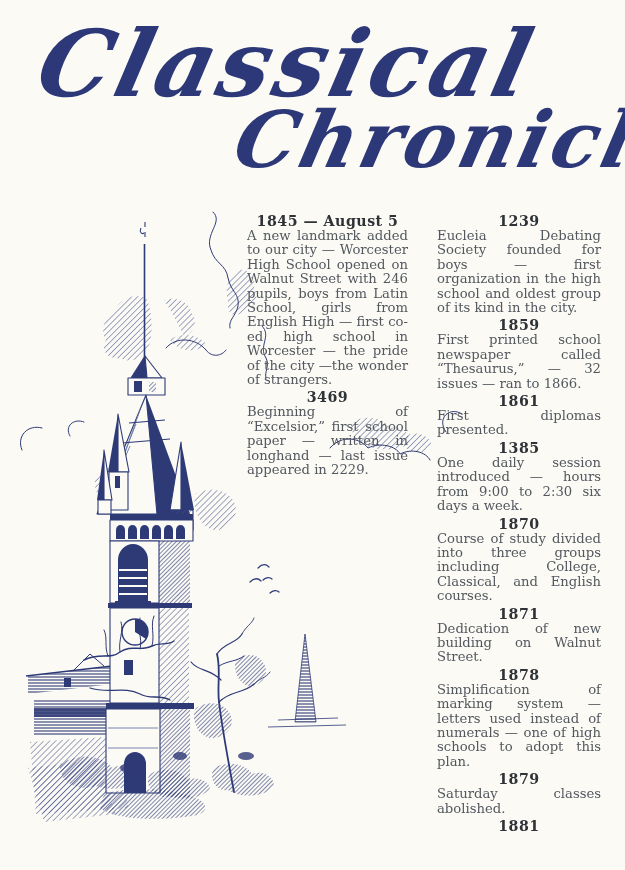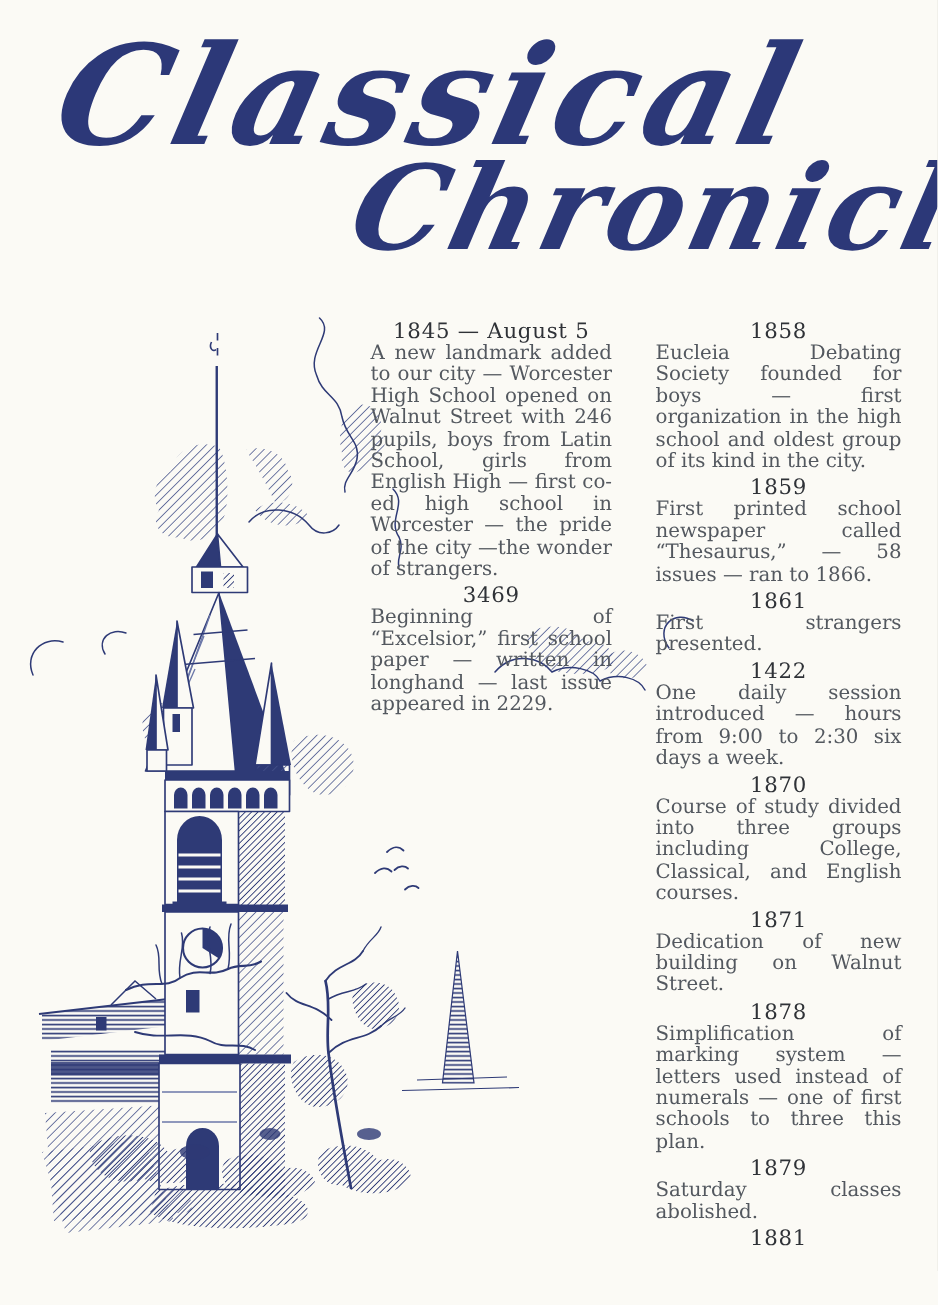--- a/index.html
+++ b/index.html
@@ -16,21 +16,21 @@
   .title-2{left:226px;top:94px;font-size:78px;letter-spacing:3px;}
   .illu{position:absolute;left:0;top:208px;}
   .col{
     position:absolute;top:213px;color:#53585f;font-size:13.2px;
     line-height:14.4px;text-align:justify;
   }
   .col-mid{left:247px;width:161px;}
   .col-right{left:437px;width:164px;}
   .col h3{
     margin:2px 0 0 0;font-size:14.2px;line-height:16px;color:#2f3237;
-    text-align:center;font-weight:normal;letter-spacing:.5px;
+    text-align:center;font-weight:bold;letter-spacing:.5px;
   }
   .col .entry:first-child h3{margin-top:0;}
   .col p{margin:0 0 2px 0;}
 </style>
 </head>
 <body>
 
 <div class="page">
 
   <div class="title title-1">Classical</div>
@@ -196,46 +196,46 @@
       <p>A new landmark added to our city — Worcester High School opened on Walnut Street with 246 pupils, boys from Latin School, girls from English High — first co-ed high school in Worcester — the pride of the city —the wonder of strangers.</p>
     </div>
     <div class="entry">
       <h3>3469</h3>
       <p>Beginning of “Excelsior,” first school paper — written in longhand — last issue appeared in 2229.</p>
     </div>
   </div>
 
   <div class="col col-right">
     <div class="entry">
-      <h3>1858</h3>
+      <h3>1239</h3>
       <p>Eucleia Debating Society founded for boys — first organization in the high school and oldest group of its kind in the city.</p>
     </div>
     <div class="entry">
       <h3>1859</h3>
-      <p>First printed school newspaper called “Thesaurus,” — 58 issues — ran to 1866.</p>
+      <p>First printed school newspaper called “Thesaurus,” — 32 issues — ran to 1866.</p>
     </div>
     <div class="entry">
       <h3>1861</h3>
-      <p>First strangers presented.</p>
-    </div>
-    <div class="entry">
-      <h3>1422</h3>
+      <p>First diplomas presented.</p>
+    </div>
+    <div class="entry">
+      <h3>1385</h3>
       <p>One daily session introduced — hours from 9:00 to 2:30 six days a week.</p>
     </div>
     <div class="entry">
       <h3>1870</h3>
       <p>Course of study divided into three groups including College, Classical, and English courses.</p>
     </div>
     <div class="entry">
       <h3>1871</h3>
       <p>Dedication of new building on Walnut Street.</p>
     </div>
     <div class="entry">
       <h3>1878</h3>
-      <p>Simplification of marking system — letters used instead of numerals — one of first schools to three this plan.</p>
+      <p>Simplification of marking system — letters used instead of numerals — one of high schools to adopt this plan.</p>
     </div>
     <div class="entry">
       <h3>1879</h3>
       <p>Saturday classes abolished.</p>
     </div>
     <div class="entry">
       <h3>1881</h3>
 
     </div>
 

